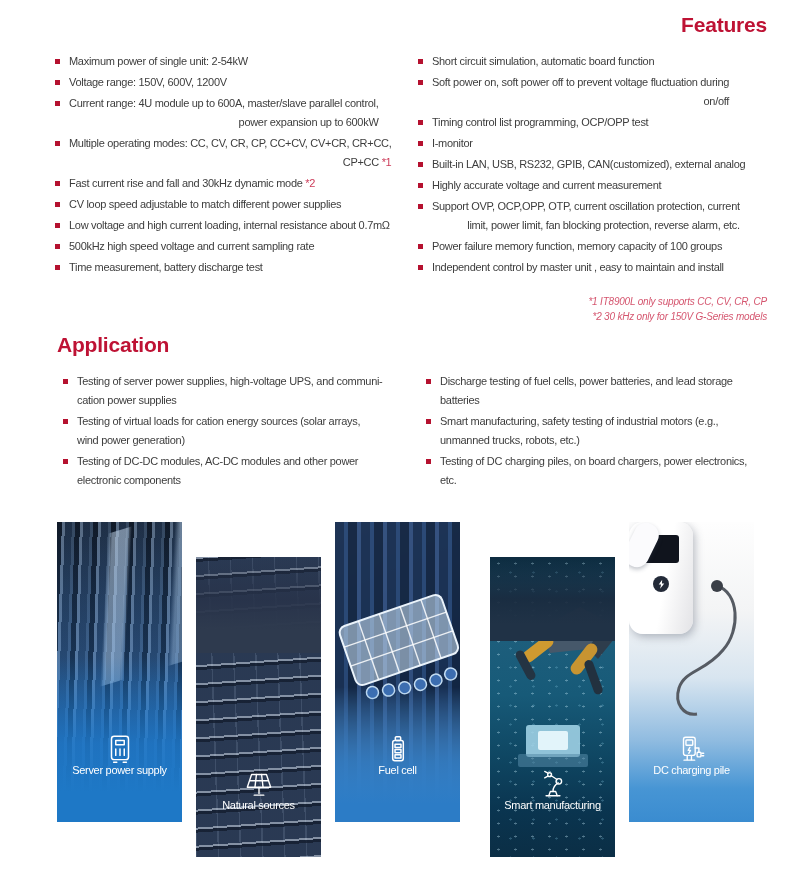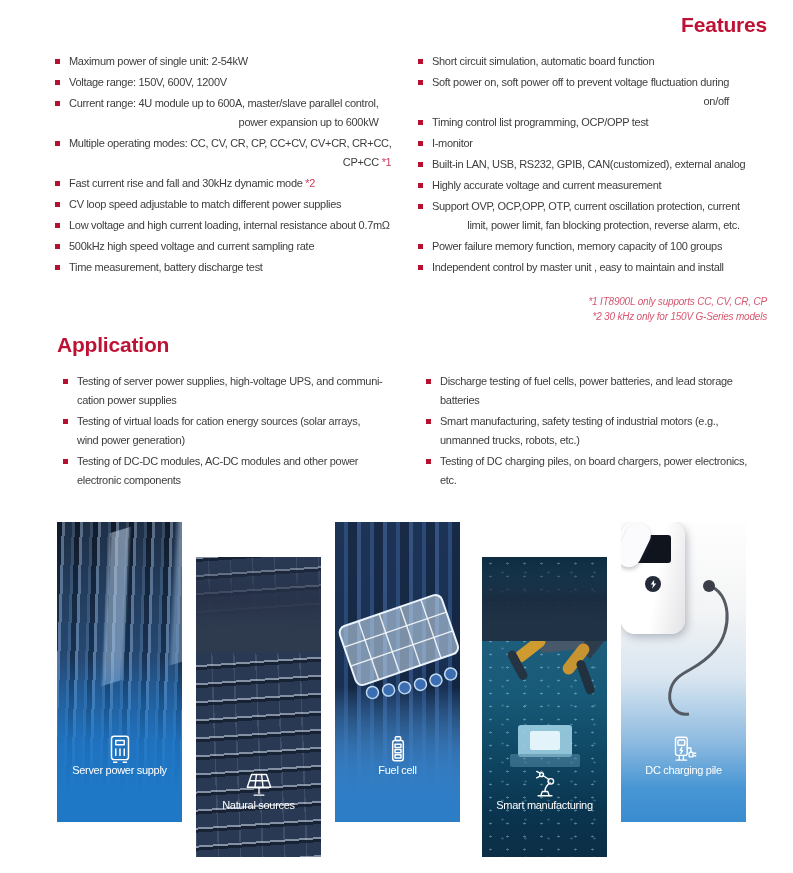--- a/index.html
+++ b/index.html
@@ -326,21 +326,21 @@
           <rect x="11" y="8" width="10" height="19" rx="2"></rect>
           <rect x="13.5" y="4.5" width="5" height="3.5" rx="1"></rect>
           <rect x="13.2" y="11.5" width="5.6" height="3"></rect>
           <rect x="13.2" y="16.5" width="5.6" height="3"></rect>
           <rect x="13.2" y="21.5" width="5.6" height="3"></rect>
         </svg>
       </div>
       <figcaption class="caption">Fuel cell</figcaption>
     </figure>
 
-    <figure class="card offset" style="margin-left:8px;margin-right:0;margin-bottom:0;">
+    <figure class="card offset" style="margin-left:16px;margin-right:0;margin-bottom:0;">
       <div class="art">
         <div class="a4-base"></div>
         <div class="a4-speck"></div>
         <svg class="a4-robot" width="125" height="300" viewBox="0 0 125 300" fill="none">
           <polygon points="50,72 90,50 116,64 98,92 60,96" fill="#46586a"></polygon>
           <polygon points="98,92 116,64 124,82 108,102" fill="#2e3d4c"></polygon>
           <rect x="30" y="86" width="36" height="12" rx="6" fill="#cf9a30" transform="rotate(-38 48 92)"></rect>
           <rect x="76" y="96" width="36" height="12" rx="6" fill="#c89431" transform="rotate(-52 94 102)"></rect>
           <rect x="20" y="104" width="32" height="9" rx="4.5" fill="#243443" transform="rotate(62 36 108)"></rect>
           <rect x="86" y="116" width="36" height="9" rx="4.5" fill="#22313f" transform="rotate(70 104 120)"></rect>

